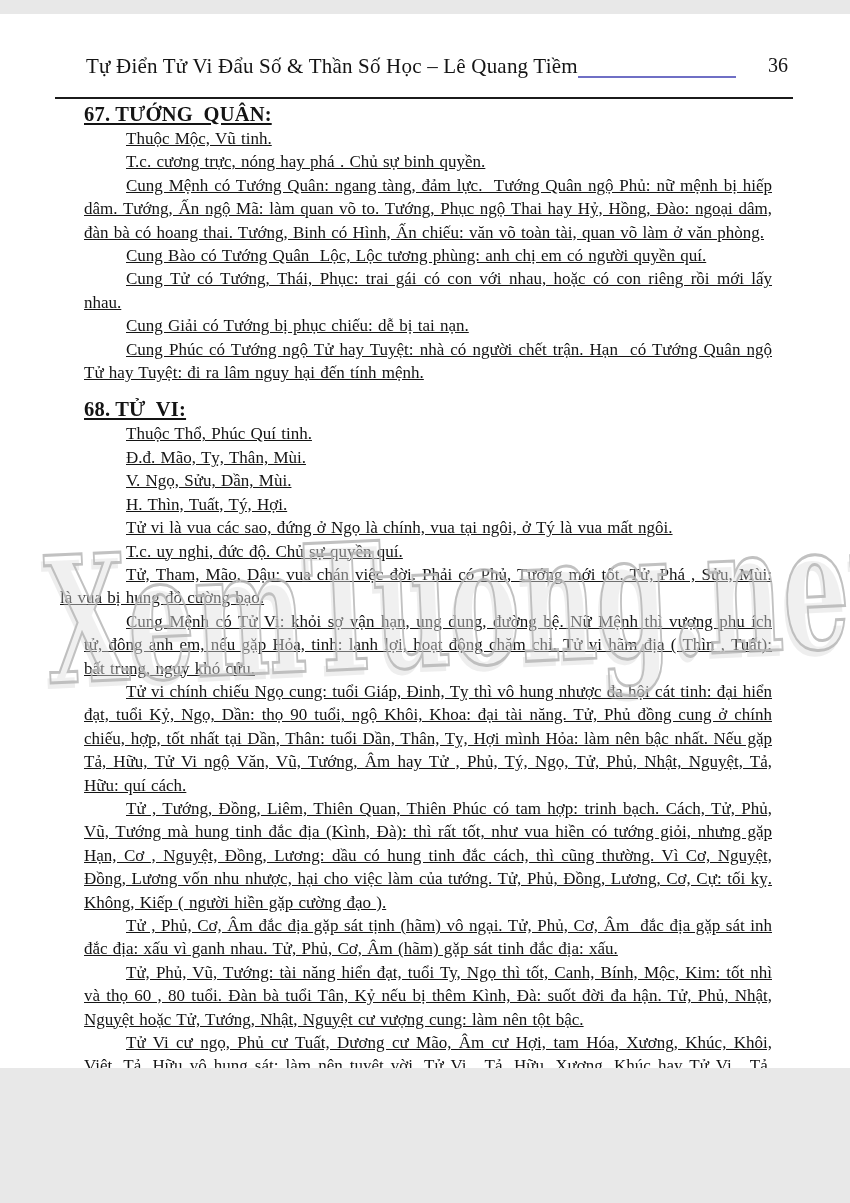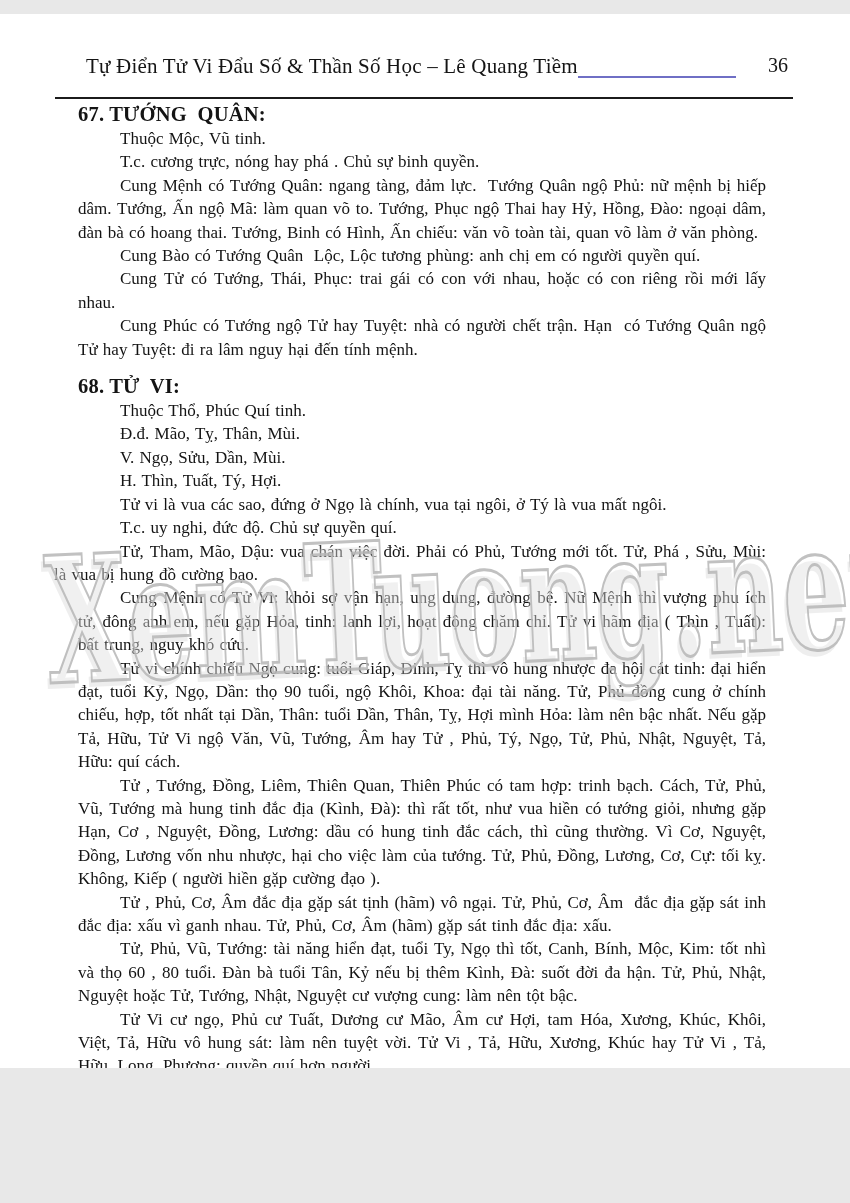--- a/index.html
+++ b/index.html
@@ -20,21 +20,21 @@
     position:absolute; left:492px; top:22px; width:158px; height:0;
     border-top:2px solid #6f6fc5;
   }
   .header-page-number { position:absolute; right:6px; top:0; font-size:20px; }
   .header-rule {
     position:absolute; top:83px; left:55px; width:738px; height:0;
     border-top:2.5px solid #1b1b1b;
   }
 
   
-  .content { position:absolute; top:88px; left:78px; width:688px; }
+  .content { position:absolute; top:88px; left:84px; width:688px;text-decoration:underline; }
   .section-heading {
     margin:0; padding:0;
     font-size:20.5px; font-weight:bold;
     line-height:25px; letter-spacing:0.2px;
   }
   .section + .section { display:block; }
   .sec-gap { margin-top:13px; }
   .paragraphs p {
     margin:0; padding:0;
     font-size:17px; line-height:23.4px;
@@ -85,20 +85,21 @@
 
   <div class="content">
     <section class="section">
       <h2 class="section-heading">67. TƯỚNG&nbsp; QUÂN:</h2>
       <div class="paragraphs">
           <p>Thuộc Mộc, Vũ tinh.</p>
           <p>T.c. cương trực, nóng hay phá . Chủ sự binh quyền.</p>
           <p>Cung Mệnh có Tướng Quân: ngang tàng, đảm lực.&nbsp; Tướng Quân ngộ Phủ: nữ mệnh bị hiếp dâm. Tướng, Ấn ngộ Mã: làm quan võ to. Tướng, Phục ngộ Thai hay Hỷ, Hồng, Đào: ngoại dâm, đàn bà có hoang thai. Tướng, Binh có Hình, Ấn chiếu: văn võ toàn tài, quan võ làm ở văn phòng.</p>
           <p>Cung Bào có Tướng Quân&nbsp; Lộc, Lộc tương phùng: anh chị em có người quyền quí.</p>
           <p>Cung Tử có Tướng, Thái, Phục: trai gái có con với nhau, hoặc có con riêng rồi mới lấy nhau.</p>
+          <p>Cung Giải có Tướng bị phục chiếu: dễ bị tai nạn.</p>
           <p>Cung Phúc có Tướng ngộ Tử hay Tuyệt: nhà có người chết trận. Hạn&nbsp; có Tướng Quân ngộ Tử hay Tuyệt: đi ra lâm nguy hại đến tính mệnh.</p>
         </div>
     </section>
     <section class="section">
       <h2 class="section-heading sec-gap">68. TỬ&nbsp; VI:</h2>
       <div class="paragraphs">
           <p>Thuộc Thổ, Phúc Quí tinh.</p>
           <p>Đ.đ. Mão, Tỵ, Thân, Mùi.</p>
           <p>V. Ngọ, Sửu, Dần, Mùi.</p>
           <p>H. Thìn, Tuất, Tý, Hợi.</p>

